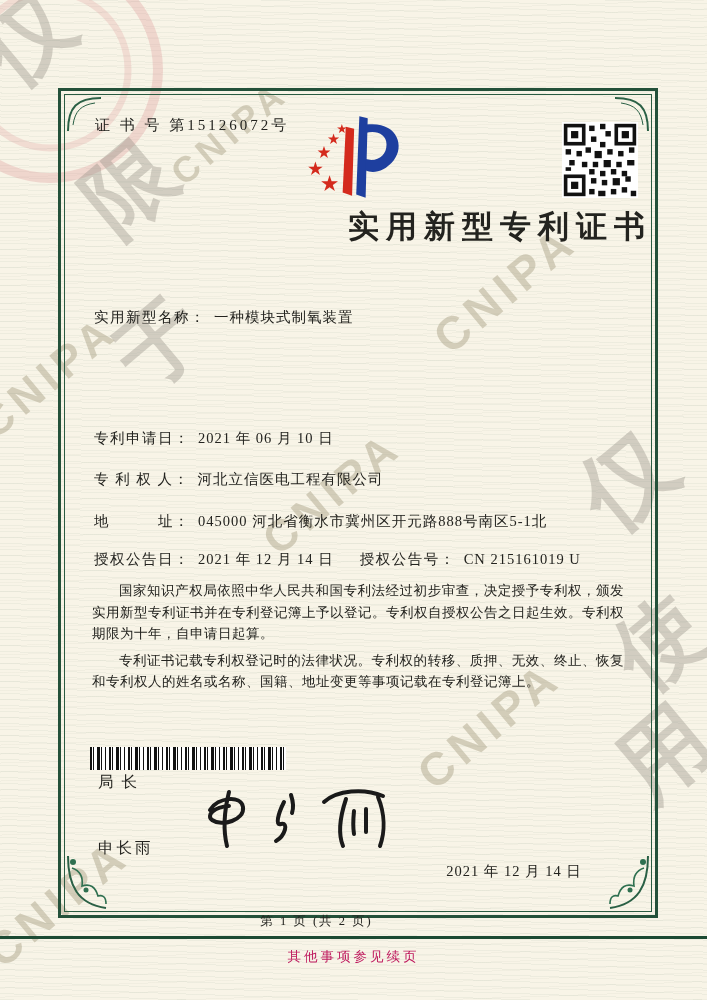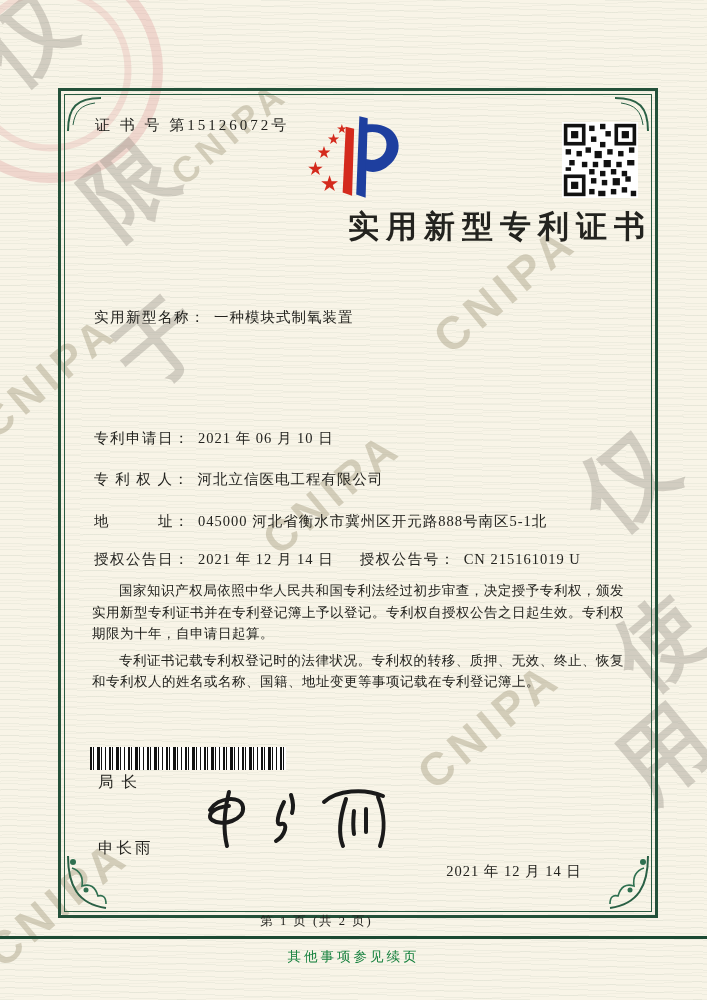--- a/index.html
+++ b/index.html
@@ -41,21 +41,21 @@
       #111 15px 16px,#fff 16px 19px);}
   .sign-title{position:absolute;left:98px;top:772px;font-size:15.5px;letter-spacing:8px;}
   .sign-name{position:absolute;left:98px;top:838px;font-size:15.5px;letter-spacing:3px;}
   .signature{position:absolute;left:196px;top:780px;}
   .issue-date{position:absolute;left:404px;top:862px;width:220px;text-align:center;
     font-size:14.5px;letter-spacing:1px;}
   .page-note{position:absolute;left:0;top:913px;width:633px;text-align:center;
     font-size:12.5px;letter-spacing:2px;}
   .bottom-rule{position:absolute;left:0;top:936px;width:707px;height:3px;background:#1c4a33;}
   .cont-note{position:absolute;left:0;top:948px;width:707px;text-align:center;
-    font-size:13.5px;letter-spacing:3px;color:#15803d;}
+    font-size:13.5px;letter-spacing:3px;color:#be185d;}
 </style>
 </head>
 <body>
 
 <div class="page">
 
   <div class="texture"></div>
 
   <svg class="rosette" width="260" height="260">
     <circle cx="120" cy="110" r="108" fill="none" stroke="rgba(224,158,158,.35)" stroke-width="10"></circle>

